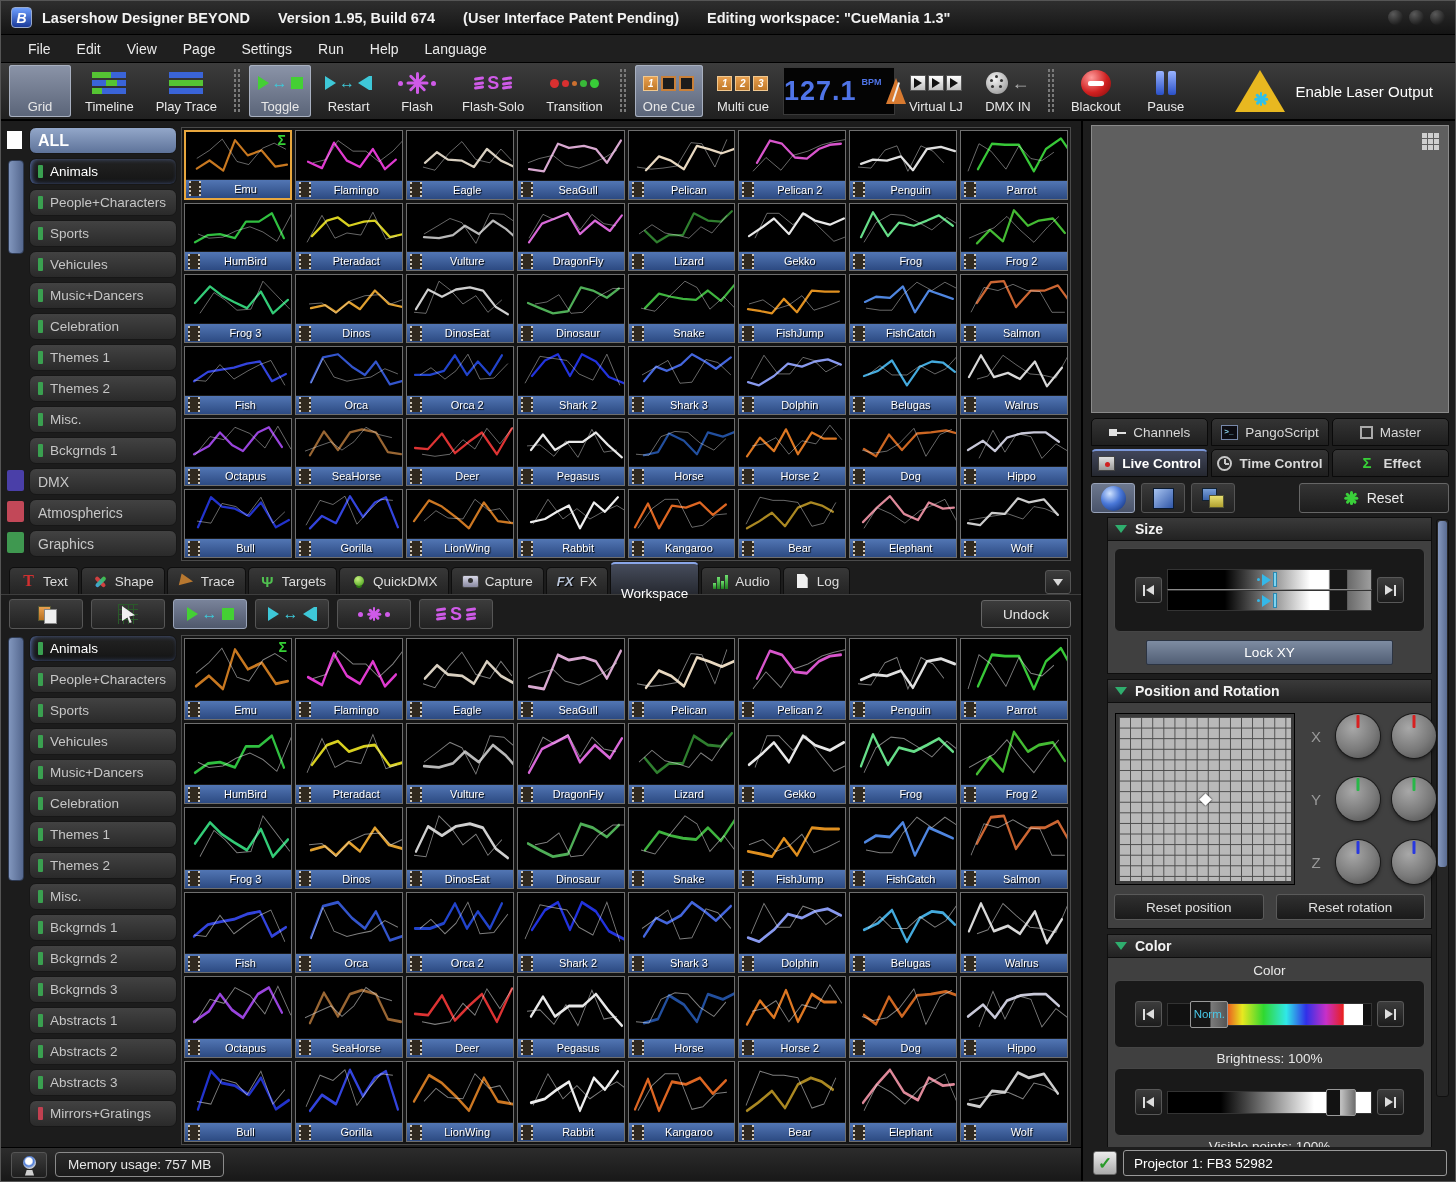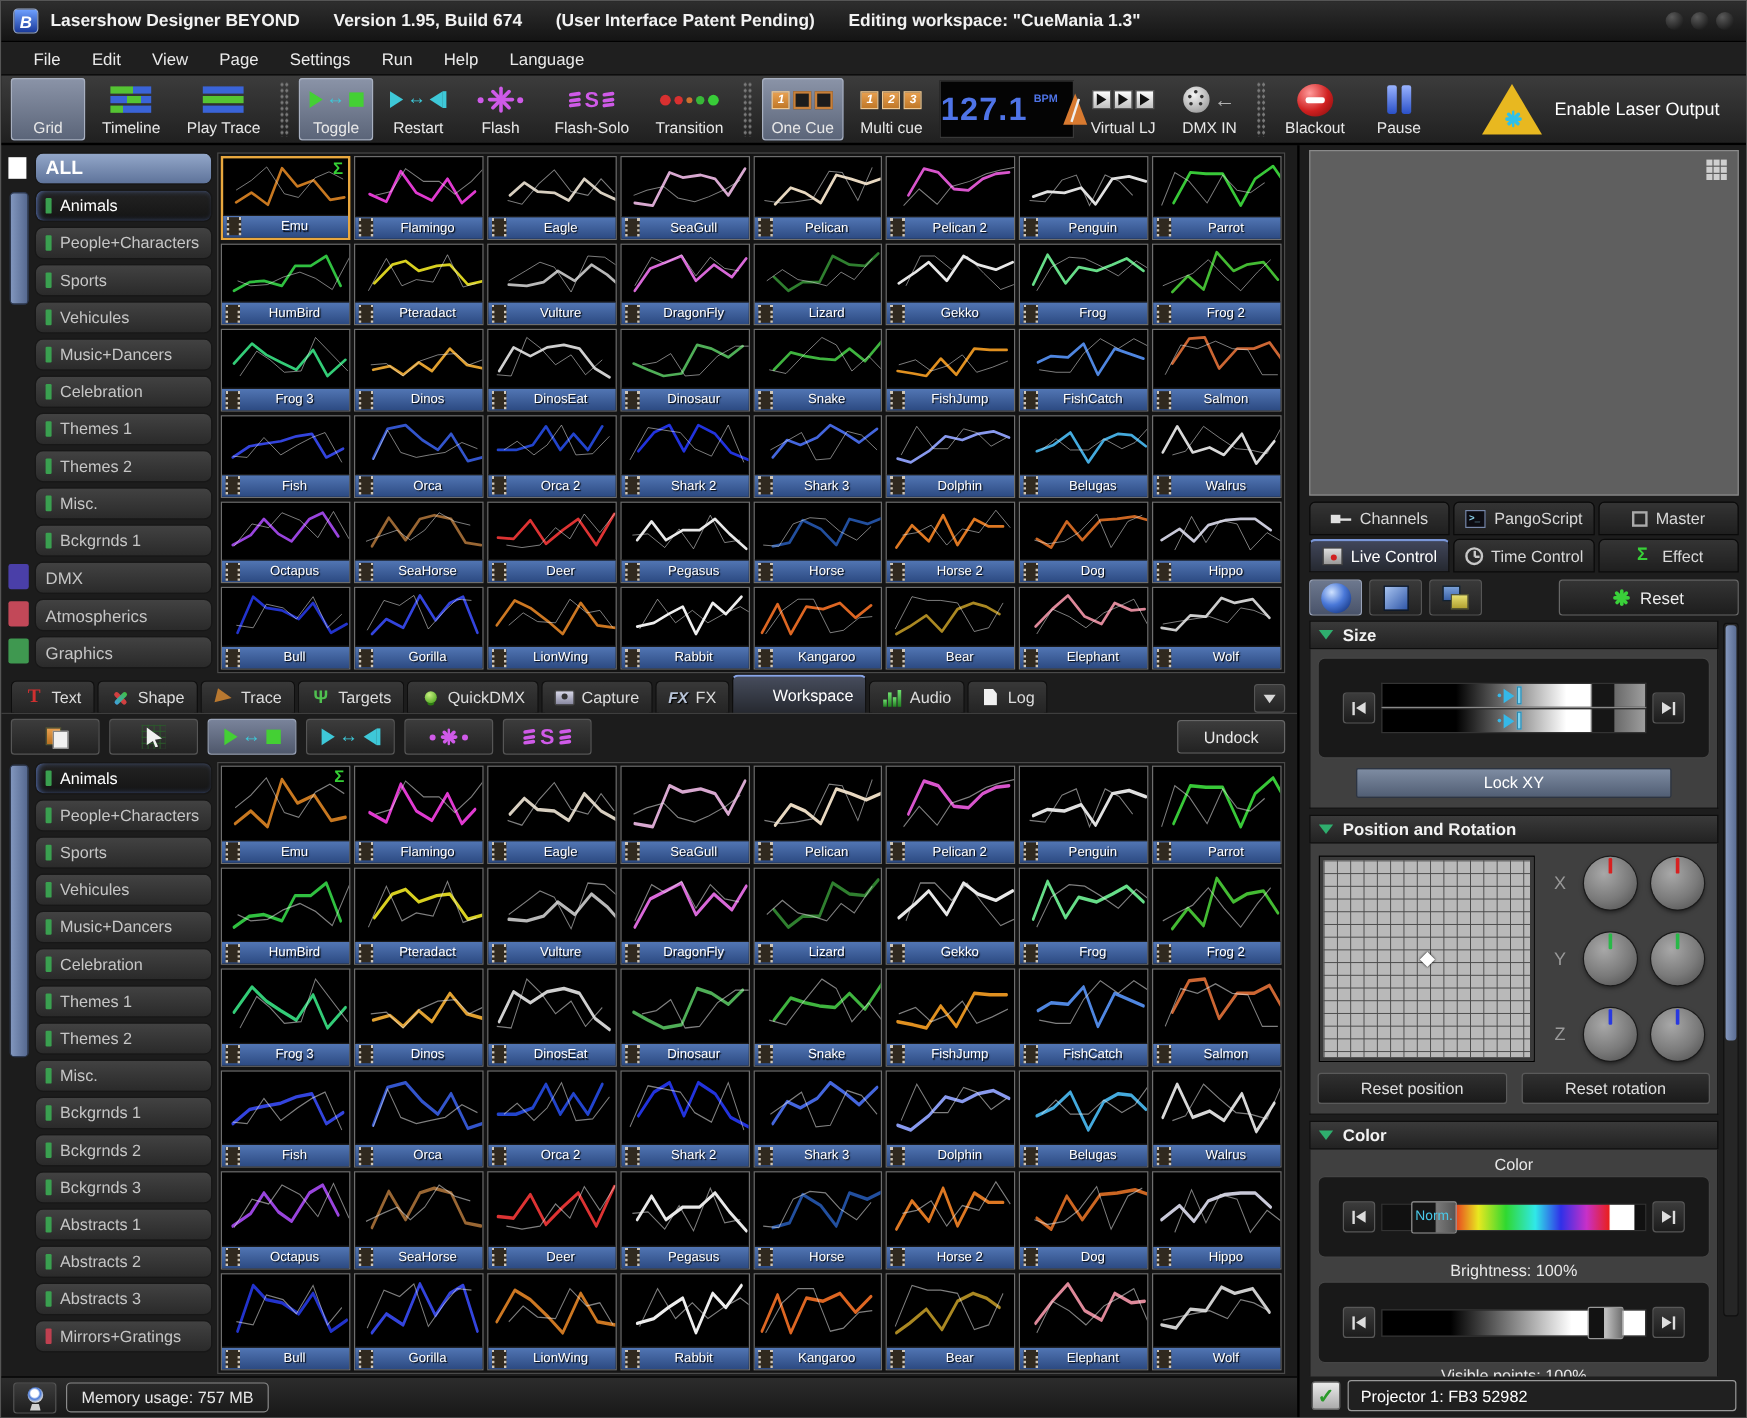--- a/index.html
+++ b/index.html
@@ -107,21 +107,21 @@
   .thumb { flex:1; position:relative; overflow:hidden; min-height:0; }
   .thumb svg { width:100%; height:100%; display:block; }
   .sigma { position:absolute; top:0; right:4px; color:#35d035; font-size:14px; font-weight:bold; }
   .clabel { height:19px; flex:none; background:linear-gradient(#5276b4,#2c4a82); display:flex; align-items:center; gap:3px; padding:0 3px; border-top:1px solid #1a1a1a; }
   .film { width:12px; height:15px; flex:none; background:#30291f; border-left:2px dotted #cfc6b8; border-right:2px dotted #cfc6b8; }
   .cname { flex:1; text-align:center; color:#fff; font-size:11px; white-space:nowrap; overflow:hidden; text-shadow:1px 1px 1px #000; }
 
   
   .tabbar { height:32px; flex:none; display:flex; align-items:flex-end; gap:2px; padding:2px 10px 0 8px; border-bottom:1px solid #3e3e3e; }
   .wtab { display:flex; align-items:center; gap:6px; height:27px; padding:0 10px; background:linear-gradient(#383838,#242424); border:1px solid #0e0e0e; border-bottom:none; border-radius:5px 5px 0 0; color:#dcdcdc; font-size:13.5px; white-space:nowrap; }
-  .wtab.active { height:32px; background:linear-gradient(#464c5c,#262930); color:#fff; border-top:2px solid #8aa6e8; }
+  .wtab.active { height:32px; background:linear-gradient(#464c5c,#262930); color:#fff; border-top:2px solid #8aa6e8;flex-direction:column; }
   .tab-dd { margin-left:auto; width:26px; height:24px; background:linear-gradient(#3c3c3c,#222); border:1px solid #555; border-radius:3px; display:flex; align-items:center; justify-content:center; }
   .ddtri { width:0; height:0; border-left:5px solid transparent; border-right:5px solid transparent; border-top:7px solid #d8d8d8; }
   .ti { width:17px; height:16px; position:relative; flex:none; display:flex; align-items:center; justify-content:center; }
   .ti-text::before { content:'T'; font-family:"Liberation Serif",serif; font-weight:bold; font-size:16px; color:#d03030; }
   .ti-shape::before,.ti-shape::after { content:''; position:absolute; left:2px; top:7px; width:13px; height:3.5px; border-radius:2px; }
   .ti-shape::before { background:#d04040; transform:rotate(45deg); }
   .ti-shape::after { background:linear-gradient(90deg,#40a0e0,#40c040); transform:rotate(-45deg); }
   .ti-trace::before { content:''; width:0; height:0; border-left:13px solid #b87830; border-top:5px solid transparent; border-bottom:7px solid transparent; transform:rotate(14deg); }
   .ti-targets::before { content:'Ψ'; color:#50c050; font-weight:bold; font-size:15px; }
   .ti-dmx::before { content:''; width:10px; height:10px; border-radius:50%; background:radial-gradient(circle at 38% 30%,#c8f080,#3a9a10); box-shadow:0 4px 0 -2px #2a7a10; }
@@ -183,21 +183,21 @@
   .ri-sq { width:21px; height:21px; border:1px solid #0a1a30; background:linear-gradient(135deg,#a8c4f0,#2f56a8); }
   .ri-ly { width:24px; height:22px; position:relative; }
   .ri-ly::before { content:''; position:absolute; left:1px; top:1px; width:13px; height:11px; background:linear-gradient(#7aa0d8,#3a62a8); border:1px solid #123; }
   .ri-ly::after { content:''; position:absolute; right:1px; bottom:1px; width:13px; height:11px; background:linear-gradient(#e8e070,#b0a030); border:1px solid #553; }
   .resetbtn { margin-left:auto; width:150px; height:30px; display:flex; align-items:center; justify-content:center; gap:8px; border:1px solid #666; background:linear-gradient(#343434,#1d1d1d); border-radius:3px; color:#ececec; font-size:14px; }
 
   .cpanel { position:relative; flex:1; min-height:0; overflow:hidden; }
   .sections { margin-right:17px; }
   .vscroll { position:absolute; right:0; top:2px; bottom:50px; width:13px; background:#262626; border:1px solid #101010; border-radius:3px; }
   .vthumb { margin:1px; height:60%; background:linear-gradient(90deg,#8497bd,#5a6c92); border-radius:3px; }
-  .sect { margin-bottom:5px; }
+  .sect { margin-bottom:5px;margin-left:16px; }
   .shead { height:24px; display:flex; align-items:center; gap:8px; padding-left:7px; background:linear-gradient(#3a3a3a,#222); border:1px solid #0e0e0e; color:#f2f2f2; font-weight:bold; font-size:14px; }
   .tri { width:0; height:0; border-left:6px solid transparent; border-right:6px solid transparent; border-top:8px solid #2fae6e; }
   .sbody { background:#404040; border:1px solid #0e0e0e; border-top:none; padding:7px 6px 6px; }
 
   .slider { display:flex; align-items:center; gap:5px; background:#191919; border:1px solid #454545; border-radius:6px; padding:20px; }
   .sbtn { width:27px; height:26px; flex:none; background:linear-gradient(#3c3c3c,#1c1c1c); border:1px solid #585858; border-radius:3px; display:flex; align-items:center; justify-content:center; gap:1px; }
   .sbtn .bar { width:2.5px; height:11px; background:#ddd; }
   .sbtn .tl { width:0; height:0; border-right:8px solid #ddd; border-top:5px solid transparent; border-bottom:5px solid transparent; }
   .sbtn .tr { width:0; height:0; border-left:8px solid #ddd; border-top:5px solid transparent; border-bottom:5px solid transparent; }
   .dtracks { flex:1; display:flex; flex-direction:column; }
@@ -1942,21 +1942,21 @@
           </div>
         <div class="rtab">
             <span class="ri ri-ps"></span>
             <span>PangoScript</span>
           </div>
         <div class="rtab">
             <span class="ri ri-ma"></span>
             <span>Master</span>
           </div>
       </div>
-      <div class="rtabs" style="margin-top:3px;">
+      <div class="rtabs" style="margin-top:3px;font-weight:bold;">
         <div class="rtab active">
             <span class="ri ri-lc"></span>
             <span>Live Control</span>
           </div>
         <div class="rtab">
             <span class="ri ri-tc"></span>
             <span>Time Control</span>
           </div>
         <div class="rtab">
             <span class="ri ri-ef"></span>

